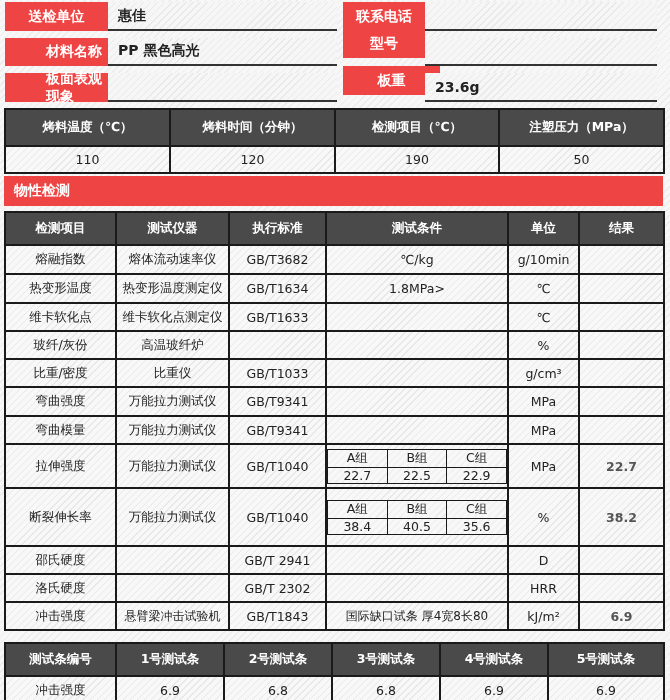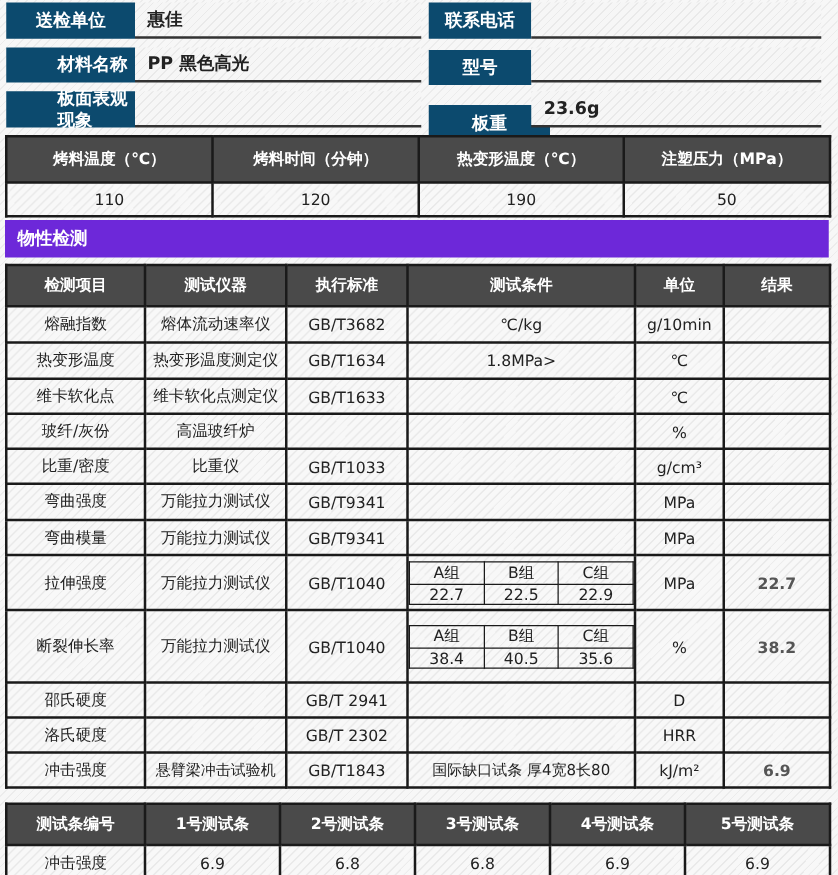--- a/index.html
+++ b/index.html
@@ -4,28 +4,28 @@
 <style>
   html,body{margin:0;padding:0;}
   body{
     width:670px;height:700px;overflow:hidden;position:relative;
     font-family:"DejaVu Sans","Liberation Sans",sans-serif;
     color:#222;
     background-color:#f4f4f4;
     background-image:repeating-linear-gradient(135deg,#ececec 0px,#ececec 1px,#f7f7f7 1px,#f7f7f7 5px);
   }
   .abs{position:absolute;box-sizing:border-box;}
-  .lbl{background:#0c4a6e;color:#fff;font-weight:bold;font-size:14px;display:flex;align-items:center;justify-content:center;}
+  .lbl{background:#ef4444;color:#fff;font-weight:bold;font-size:14px;display:flex;align-items:center;justify-content:center;}
   .val{border-bottom:2px solid #333;font-weight:bold;font-size:14px;display:flex;align-items:center;padding-left:10px;
        background:repeating-linear-gradient(135deg,#e9e9e9 0px,#e9e9e9 1px,#f6f6f6 1px,#f6f6f6 5px);}
   table{border-collapse:collapse;table-layout:fixed;position:absolute;}
   td,th{border:2px solid #1a1a1a;text-align:center;font-size:12.5px;padding:0;box-sizing:border-box;
         background:repeating-linear-gradient(135deg,#e8e8e8 0px,#e8e8e8 1px,#f8f8f8 1px,#f8f8f8 5px);}
   th{background:#4a4a4a;color:#fff;font-weight:bold;font-size:12.5px;}
-  .sec-bar{background:#6d28d9;color:#fff;font-weight:bold;font-size:14px;display:flex;align-items:center;padding-left:10px;}
+  .sec-bar{background:#ef4444;color:#fff;font-weight:bold;font-size:14px;display:flex;align-items:center;padding-left:10px;}
   .sub{border-collapse:collapse;width:100%;height:100%;position:static;}
   .sub td{border:1px solid #1a1a1a;font-size:12.5px;}
   .res{font-weight:bold;color:#555;}
   .watermark{position:absolute;left:110px;top:285px;width:500px;height:80px;pointer-events:none;opacity:0.18;text-align:center;}
   .wm-cn{font-size:44px;font-weight:bold;color:#000;letter-spacing:10px;line-height:48px;}
   .wm-en{font-size:24px;font-weight:bold;color:#000;letter-spacing:6px;line-height:28px;}
 </style>
 </head>
 <body>
 
@@ -35,41 +35,41 @@
 </div>
 
 <div>
   <div class="abs lbl" style="left:5px;top:2px;width:103px;height:29px;">送检单位</div>
   <div class="abs val" style="left:108px;top:2px;width:229px;height:29px;">惠佳</div>
   <div class="abs lbl" style="left:343px;top:2px;width:82px;height:29px;">联系电话</div>
   <div class="abs val" style="left:425px;top:2px;width:232px;height:29px;"></div>
 
   <div class="abs lbl" style="left:5px;top:38px;width:103px;height:28px;padding-left:35px;">材料名称</div>
   <div class="abs val" style="left:108px;top:38px;width:229px;height:28px;">PP 黑色高光</div>
-  <div class="abs lbl" style="left:343px;top:40px;width:82px;height:28px;">型号</div>
+  <div class="abs lbl" style="left:343px;top:30px;width:82px;height:28px;">型号</div>
   <div class="abs val" style="left:425px;top:38px;width:232px;height:28px;"></div>
 
   <div class="abs lbl" style="left:5px;top:73px;width:103px;height:29px;padding-left:41px;">板面表观现象</div>
   <div class="abs val" style="left:108px;top:73px;width:229px;height:29px;"></div>
-  <div class="abs lbl" style="left:343px;top:84px;width:97px;height:29px;">板重</div>
+  <div class="abs lbl" style="left:343px;top:66px;width:97px;height:29px;">板重</div>
   <div class="abs val" style="left:425px;top:73px;width:232px;height:29px;">23.6g</div>
 </div>
 
 <table style="left:4px;top:108px;width:659px;">
   <colgroup>
       <col style="width:165px">
       <col style="width:165px">
       <col style="width:164px">
       <col style="width:165px">
     </colgroup>
   <tbody>
       <tr style="height:37px;">
     <th>烤料温度（℃）</th>
     <th>烤料时间（分钟）</th>
-    <th>热变形温度（℃）</th>
+    <th>检测项目（℃）</th>
     <th>注塑压力（MPa）</th>
   </tr>
   <tr style="height:27px;">
     <td>110</td>
     <td>120</td>
     <td>190</td>
     <td>50</td>
   </tr>
 </tbody>
   </table>

